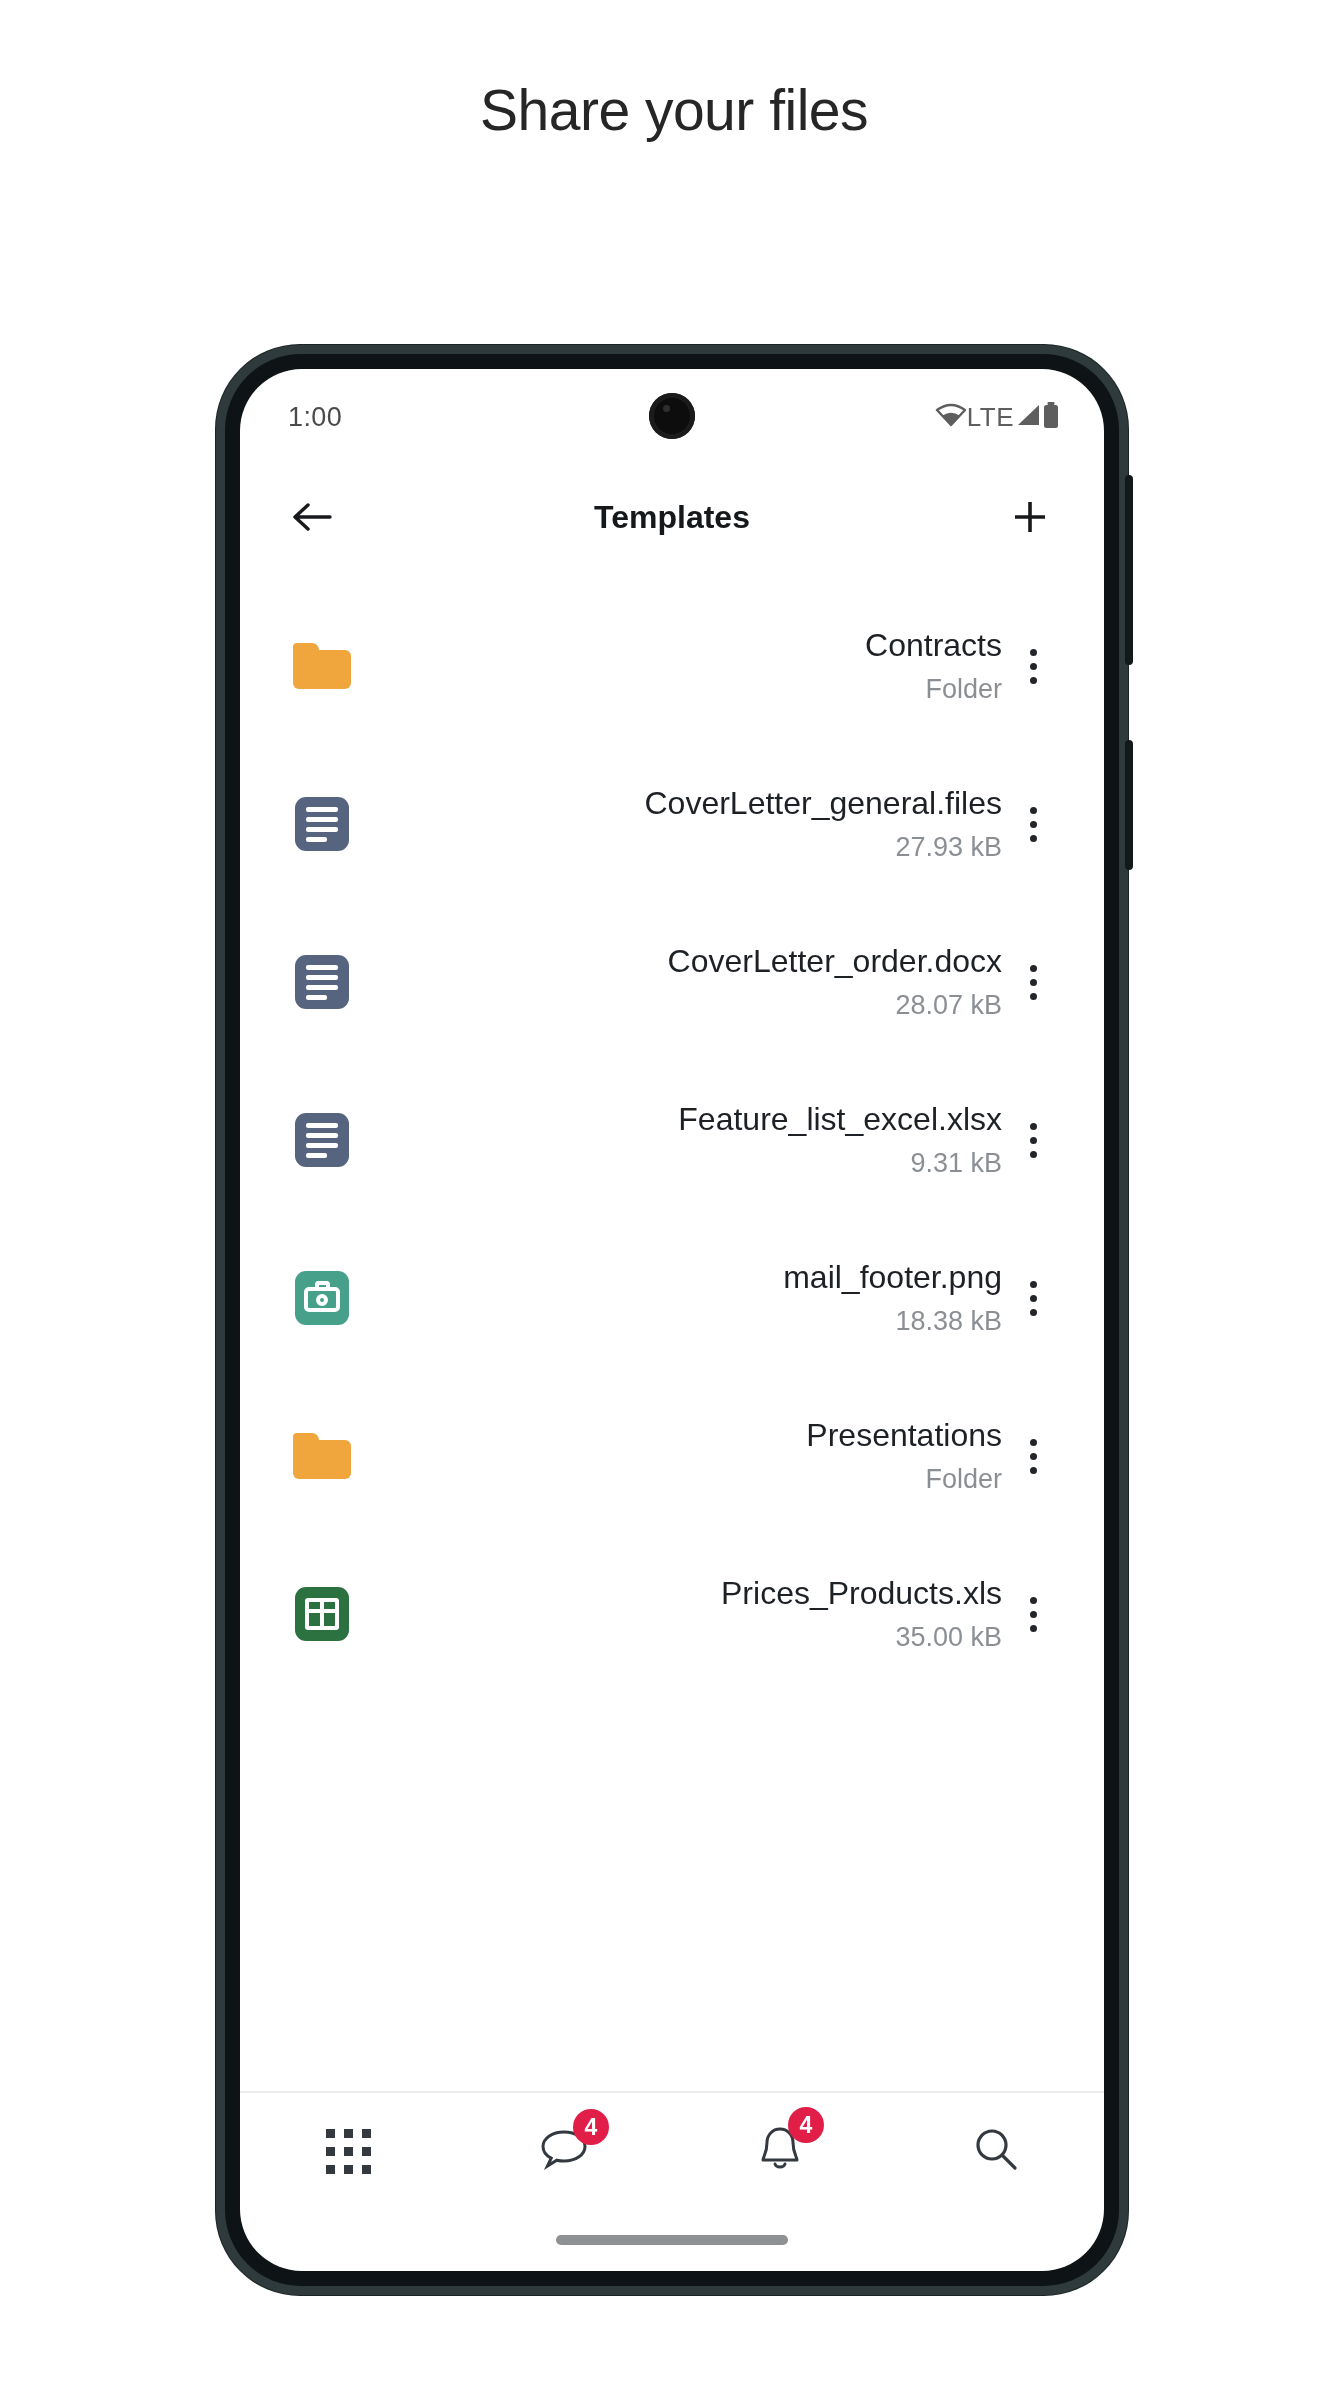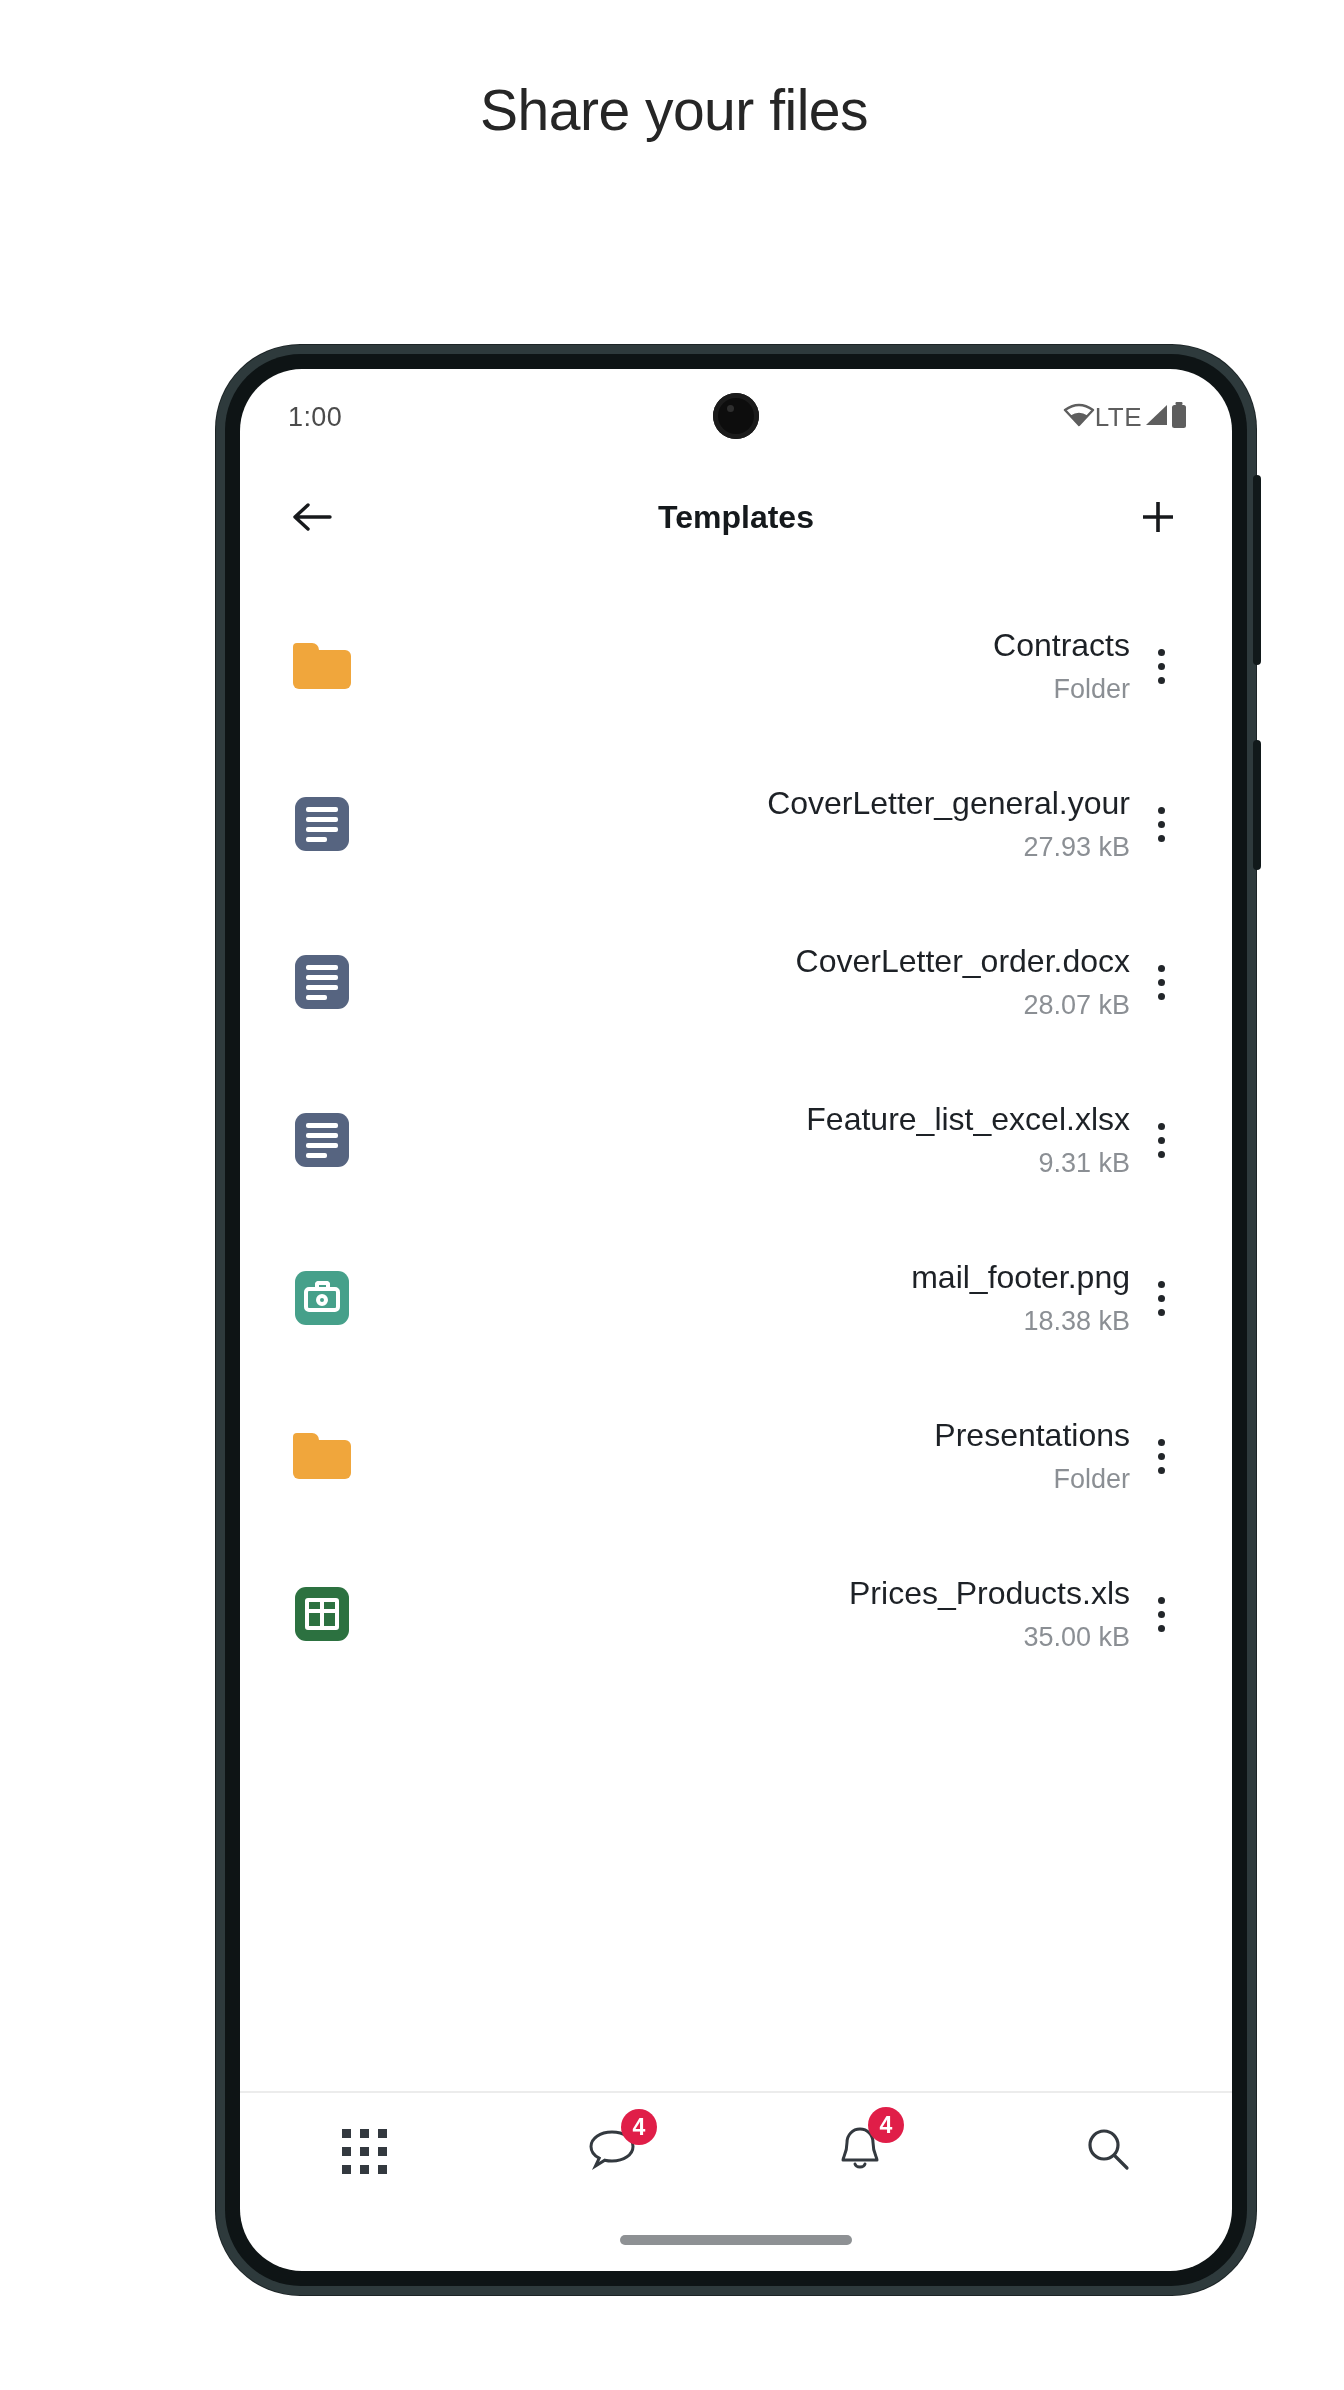--- a/index.html
+++ b/index.html
@@ -29,21 +29,21 @@
     color: #262626;
     letter-spacing: -0.5px;
     line-height: 1.2;
   }
 
   
   .phone {
     position: absolute;
     left: 216px;
     top: 345px;
-    width: 1040px;
+    width: 912px;
     height: 1950px;
   }
   .phone-outer {
     position: absolute;
     inset: 0;
     border-radius: 84px;
     background: #2e3a3c;
     box-shadow: 0 0 0 1px #1c2426;
   }
   .phone-bezel {
@@ -428,21 +428,21 @@
           <div class="file-row">
             <div class="file-icon-wrap">
               <div class="ic-sq" style="--c:#566480">
                 <span class="ln"></span>
                 <span class="ln"></span>
                 <span class="ln"></span>
                 <span class="ln short"></span>
               </div>
             </div>
             <div class="file-text">
-              <div class="file-name">CoverLetter_general.your</div>
+              <div class="file-name">CoverLetter_general.files</div>
               <div class="file-meta">27.93 kB</div>
             </div>
             <div class="kebab">
               <i></i>
               <i></i>
               <i></i>
             </div>
           </div>
           <div class="file-row">
             <div class="file-icon-wrap">

